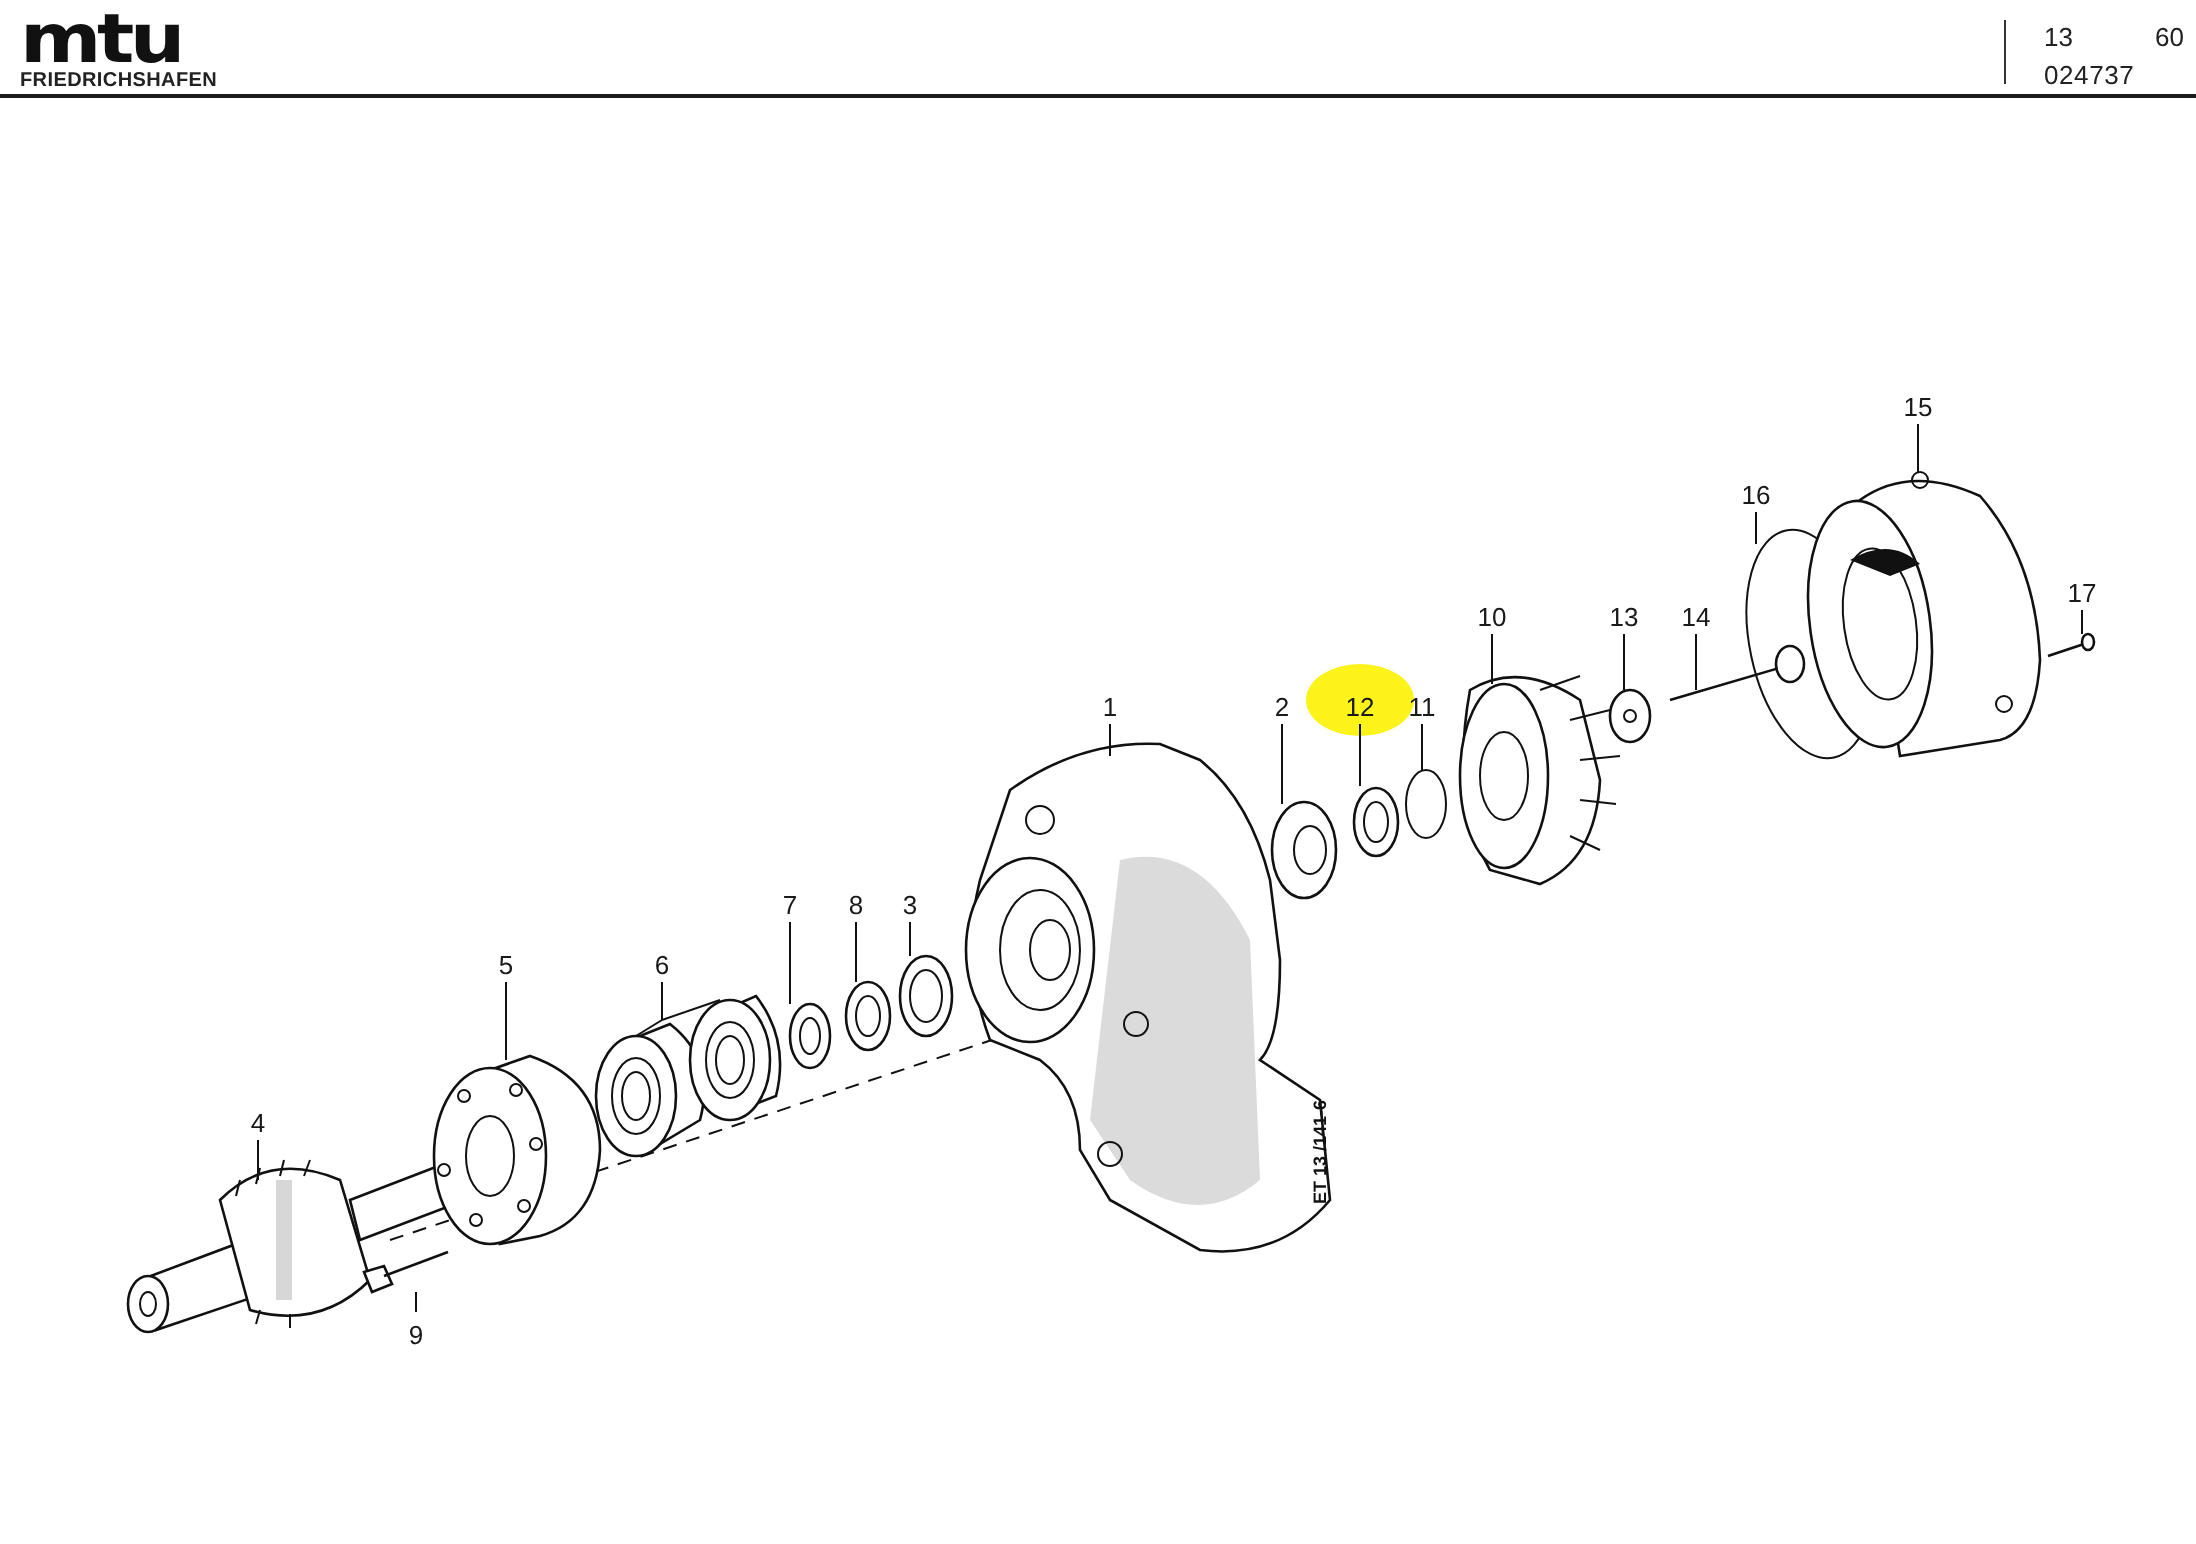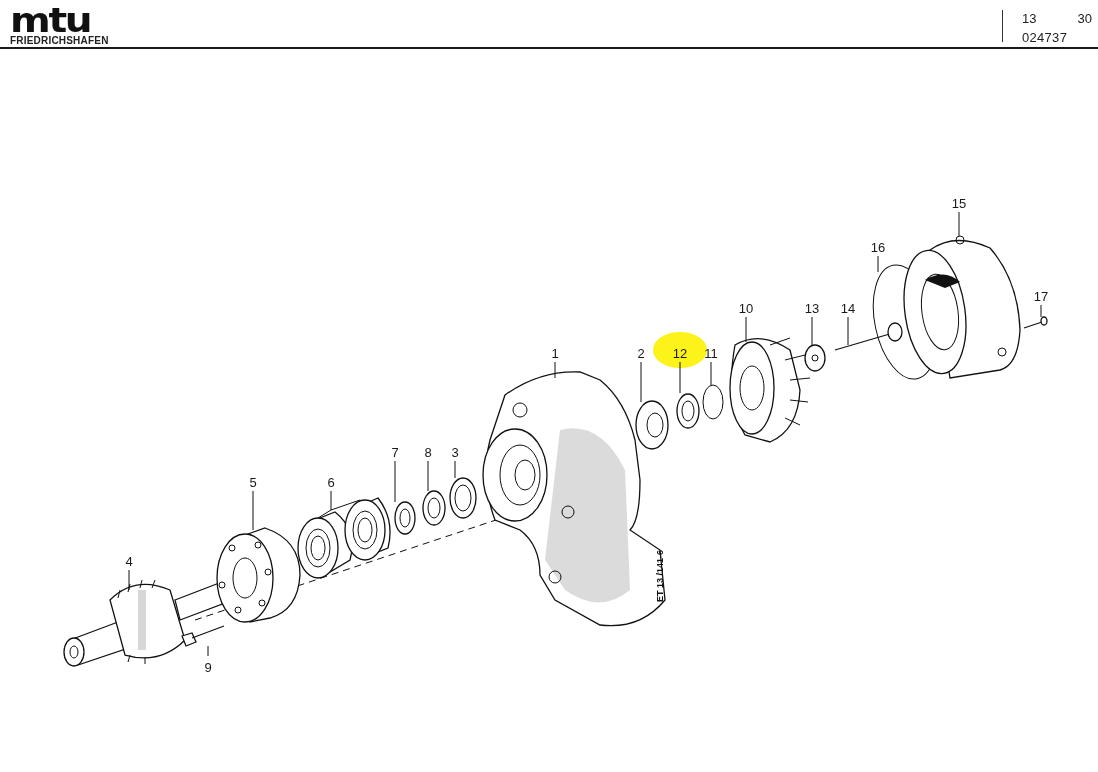--- a/index.html
+++ b/index.html
@@ -27,21 +27,21 @@
 
 <div class="header">
   <div class="logo">
     <span class="logo-mark">mtu</span>
     <span class="logo-sub">FRIEDRICHSHAFEN</span>
   </div>
   <div class="sheet-divider"></div>
   <div class="sheet-ref">
     <div class="row1">
       <span>13</span>
-      <span>30</span>
+      <span>60</span>
     </div>
     <div class="row2">024737</div>
   </div>
   <div class="header-rule"></div>
 </div>
 
 <svg class="drawing" width="1098" height="772" viewBox="0 0 1098 772">
 
   <ellipse cx="680" cy="350" rx="27" ry="18" fill="#fbf319"></ellipse>
 

